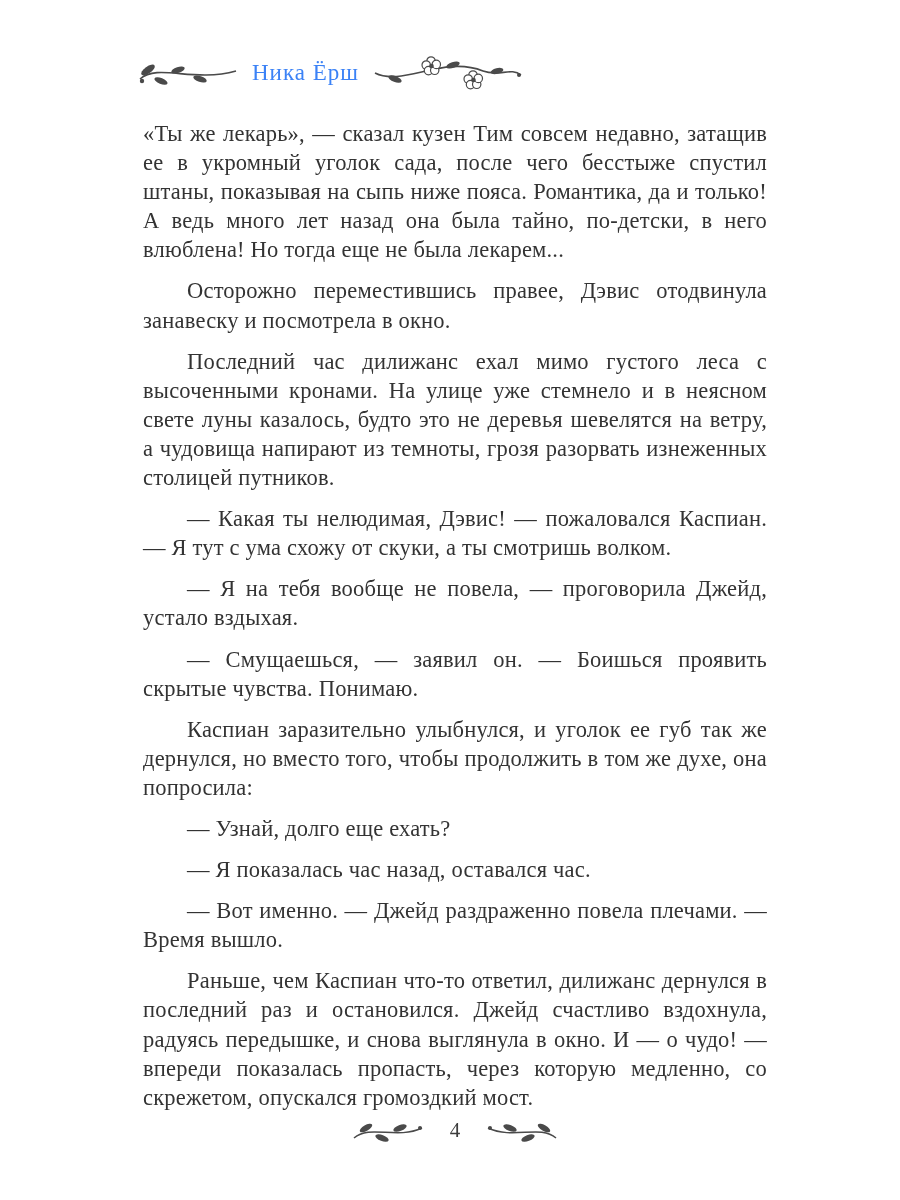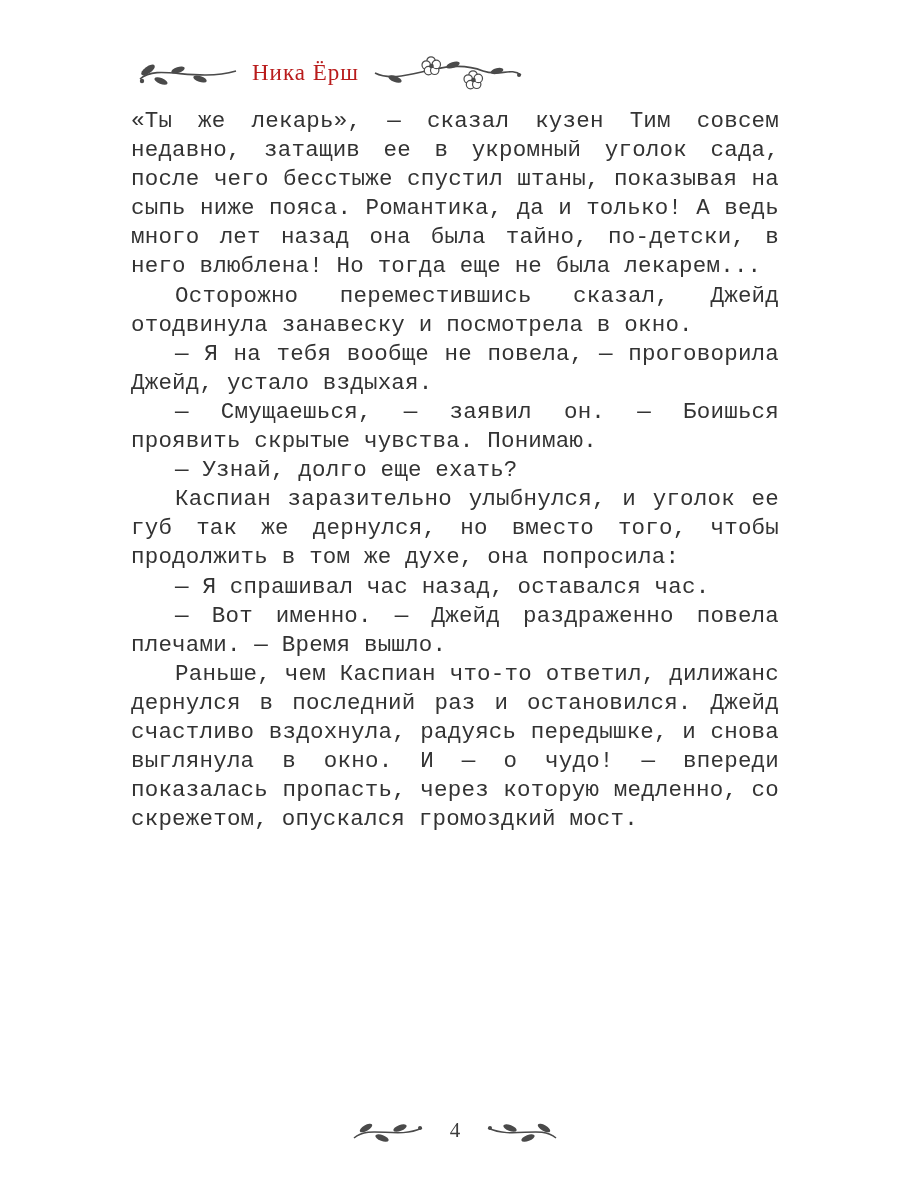--- a/index.html
+++ b/index.html
@@ -26,42 +26,41 @@
     top: 48px;
     left: 138px;
     height: 50px;
     display: flex;
     align-items: center;
     gap: 10px;
   }
   .author-name {
     font-size: 23px;
     letter-spacing: 1px;
-    color: #b91c1c;
+    color: #3b82f6;
     white-space: nowrap;
     padding: 0 4px;
   }
   .ornament { display: block; }
   
   .text-block {
     position: absolute;
     top: 107px;
     left: 131px;
     width: 648px;
     font-size: 22.5px;
     line-height: 29.1px;
     text-align: justify;
     letter-spacing: 0.2px;
     hyphens: auto;
     -webkit-hyphens: auto;
   }
   .text-block p {
-    margin: 0;
+    margin: 12px;
     text-indent: 44px;
-    font-family: Liberation Mono, monospace;
   }
   .text-block p:first-of-type {
     text-indent: 0;
   }
   
   .page-footer {
     position: absolute;
     top: 1116px;
     left: 131px;
     width: 648px;
@@ -117,36 +116,38 @@
       <ellipse cx="80" cy="16" rx="7" ry="3" transform="rotate(-18 80 16)" fill="#4a4a4a"></ellipse>
       <ellipse cx="124" cy="22" rx="6.5" ry="2.8" transform="rotate(-14 124 22)" fill="#4a4a4a"></ellipse>
       <circle cx="146" cy="26" r="2" fill="#4a4a4a"></circle>
     </svg>
   </header>
 
   <main class="text-block">
 
       <p class="para">«Ты же лекарь», — сказал кузен Тим совсем недавно, затащив ее в укромный уголок сада, после чего бесстыже спустил штаны, показывая на сыпь ниже пояса. Романтика, да и только! А ведь много лет назад она была тайно, по-детски, в него влюблена! Но тогда еще не была лекарем...</p>
 
-      <p class="para">Осторожно переместившись сказал, Джейд отодвинула занавеску и посмотрела в окно.</p>
+      <p class="para">Осторожно переместившись правее, Дэвис отодвинула занавеску и посмотрела в окно.</p>
+
+      <p class="para">Последний час дилижанс ехал мимо густого леса с высоченными кронами. На улице уже стемнело и в неясном свете луны казалось, будто это не деревья шевелятся на ветру, а чудовища напирают из темноты, грозя разорвать изнеженных столицей путников.</p>
 
 
-
+      <p class="para">— Какая ты нелюдимая, Дэвис! — пожаловался Каспиан. — Я тут с ума схожу от скуки, а ты смотришь волком.</p>
 
       <p class="para">— Я на тебя вообще не повела, — проговорила Джейд, устало вздыхая.</p>
 
 
 
       <p class="para">— Смущаешься, — заявил он. — Боишься проявить скрытые чувства. Понимаю.</p>
 
+      <p class="para">Каспиан заразительно улыбнулся, и уголок ее губ так же дернулся, но вместо того, чтобы продолжить в том же духе, она попросила:</p>
+
       <p class="para">— Узнай, долго еще ехать?</p>
 
-      <p class="para">Каспиан заразительно улыбнулся, и уголок ее губ так же дернулся, но вместо того, чтобы продолжить в том же духе, она попросила:</p>
-
-      <p class="para">— Я спрашивал час назад, оставался час.</p>
+      <p class="para">— Я показалась час назад, оставался час.</p>
 
       <p class="para">— Вот именно. — Джейд раздраженно повела плечами. — Время вышло.</p>
 
       <p class="para">Раньше, чем Каспиан что-то ответил, дилижанс дернулся в последний раз и остановился. Джейд счастливо вздохнула, радуясь передышке, и снова выглянула в окно. И — о чудо! — впереди показалась пропасть, через которую медленно, со скрежетом, опускался громоздкий мост.</p>
     </main>
 
   <footer class="page-footer">
     <svg class="ornament" width="72" height="28" viewBox="0 0 72 28" aria-hidden="true">
       <path d="M2 22 C18 8, 44 24, 70 12" fill="none" stroke="#4a4a4a" stroke-width="1.5"></path>
       <ellipse cx="14" cy="12" rx="7" ry="3" transform="rotate(-30 14 12)" fill="#4a4a4a"></ellipse>

